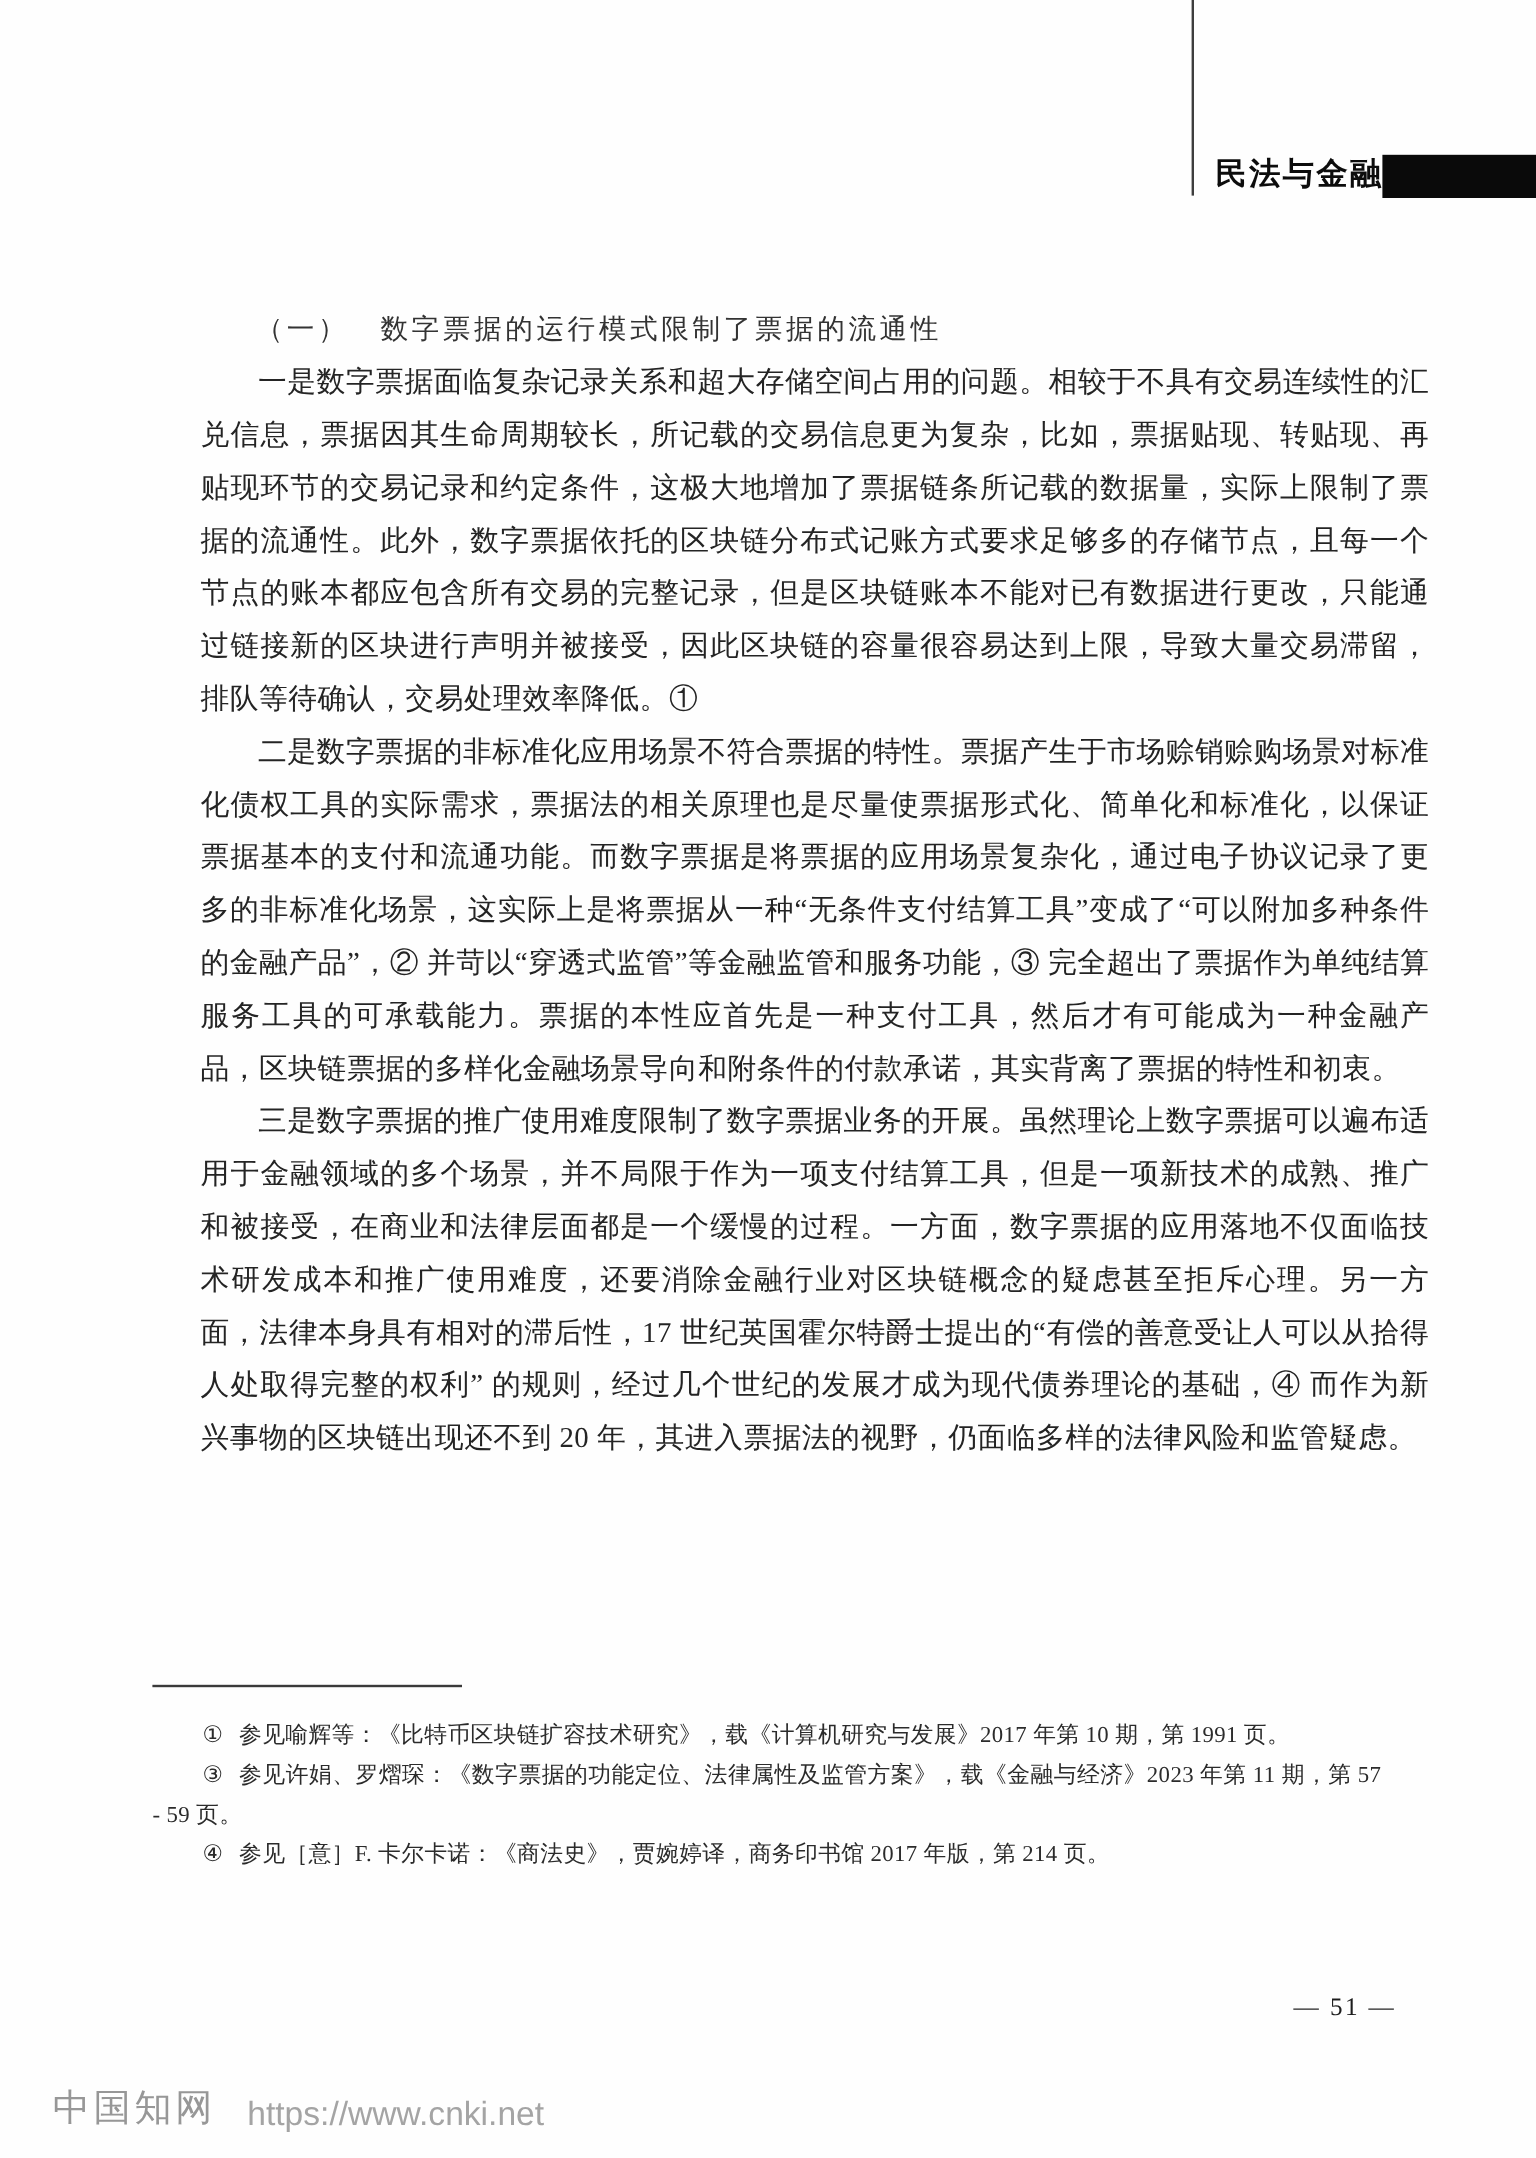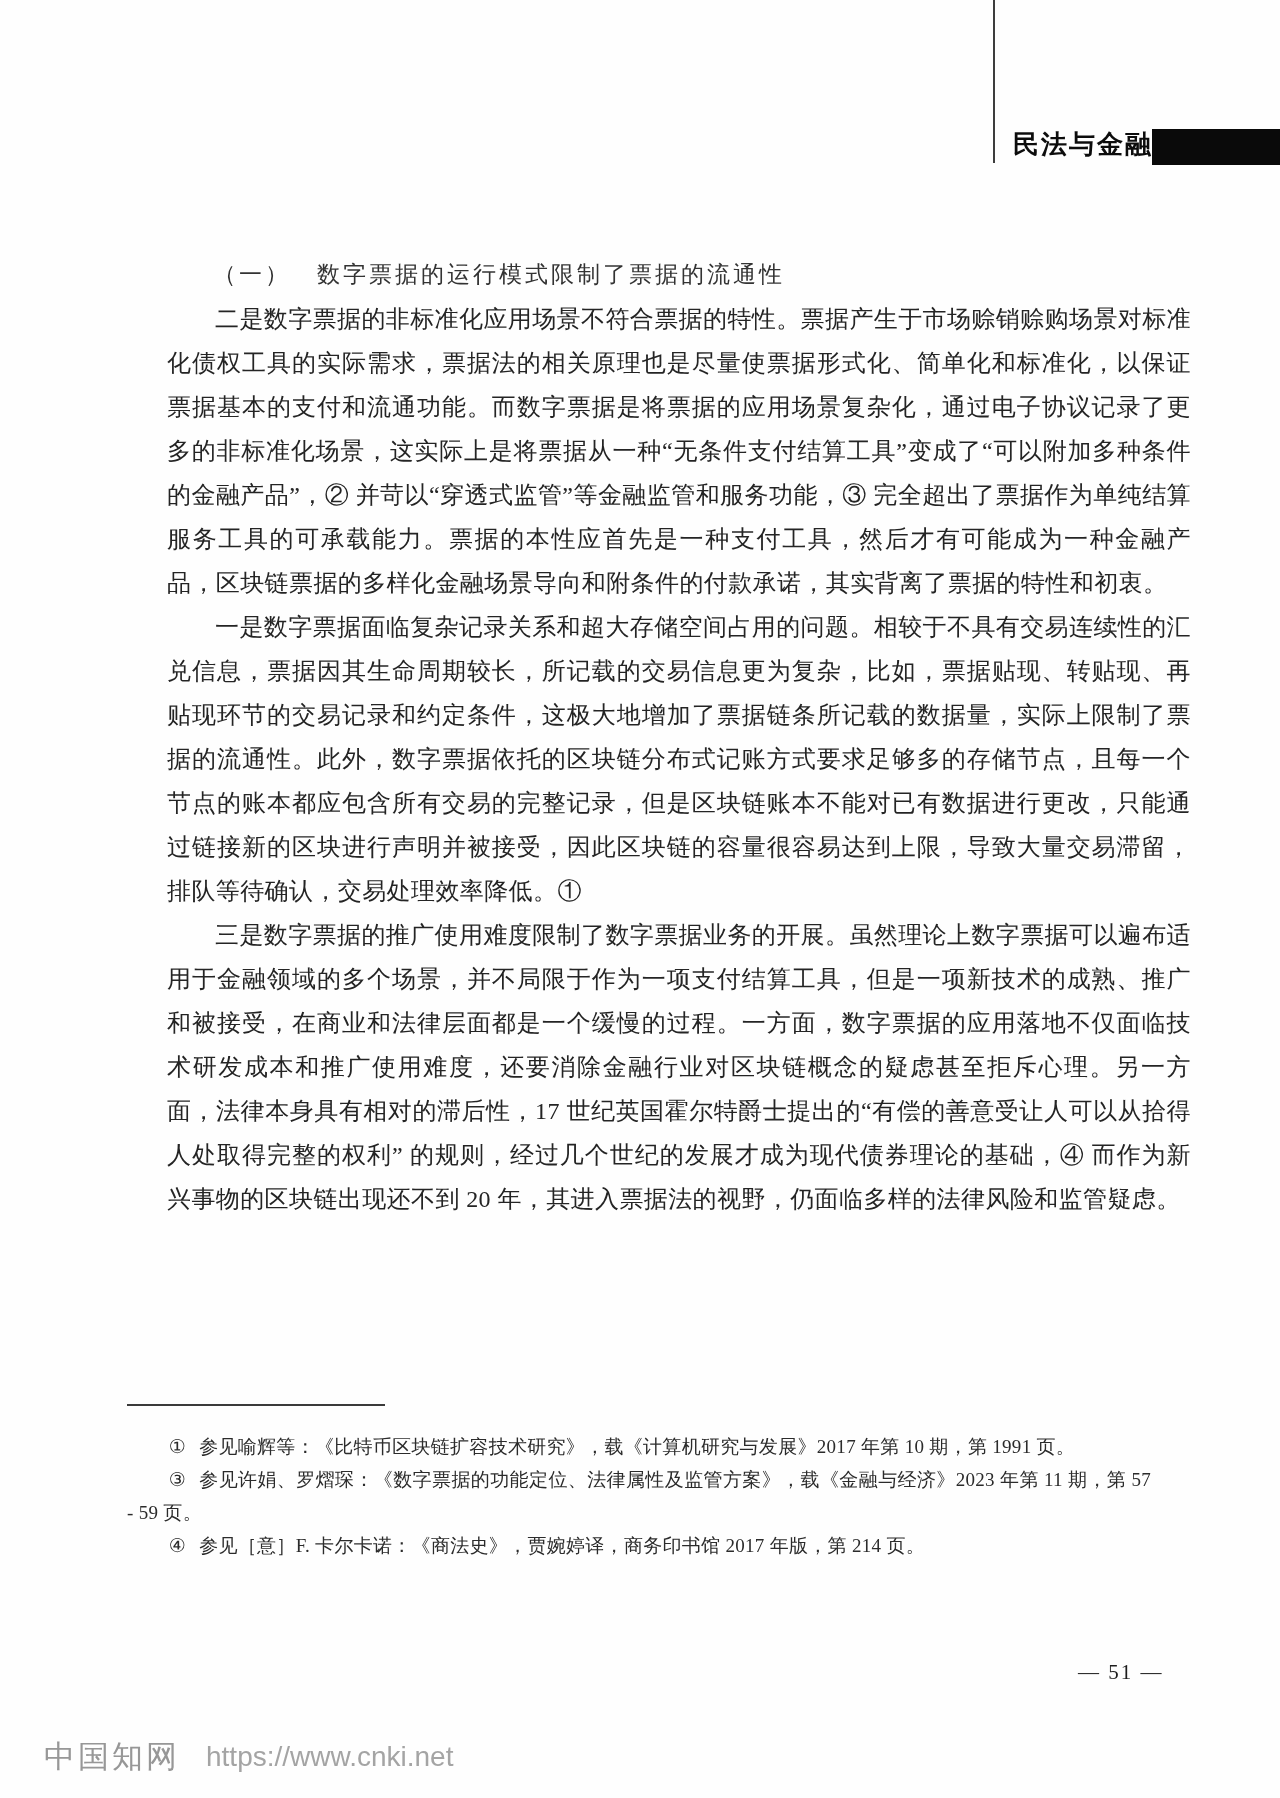--- a/index.html
+++ b/index.html
@@ -93,21 +93,21 @@
     font-size: 21px;
     letter-spacing: 2px;
     color: #1d1d1d;
     white-space: nowrap;
     margin-left: 48px;
   }
   .watermark {
     position: absolute;
     left: 44px; top: 1736px;
     display: flex;
-    align-items: center;
+    align-items: flex-end;
     gap: 26px;
     font-family: "Liberation Sans", "DejaVu Sans", sans-serif;
     white-space: nowrap;
   }
   .watermark-brand {
     font-size: 31px;
     letter-spacing: 3px;
     color: #979797;
   }
   .watermark-url {
@@ -119,22 +119,22 @@
 <body>
 
 <div class="page">
 
   <div class="header-divider"></div>
   <div class="section-title">民法与金融</div>
   <div class="header-black-bar"></div>
 
   <div class="content">
     <p class="sub-heading">（一）　数字票据的运行模式限制了票据的流通性</p>
+    <p class="body-para">一是数字票据面临复杂记录关系和超大存储空间占用的问题。相较于不具有交易连续性的汇兑信息，票据因其生命周期较长，所记载的交易信息更为复杂，比如，票据贴现、转贴现、再贴现环节的交易记录和约定条件，这极大地增加了票据链条所记载的数据量，实际上限制了票据的流通性。此外，数字票据依托的区块链分布式记账方式要求足够多的存储节点，且每一个节点的账本都应包含所有交易的完整记录，但是区块链账本不能对已有数据进行更改，只能通过链接新的区块进行声明并被接受，因此区块链的容量很容易达到上限，导致大量交易滞留，排队等待确认，交易处理效率降低。①</p>
     <p class="body-para">二是数字票据的非标准化应用场景不符合票据的特性。票据产生于市场赊销赊购场景对标准化债权工具的实际需求，票据法的相关原理也是尽量使票据形式化、简单化和标准化，以保证票据基本的支付和流通功能。而数字票据是将票据的应用场景复杂化，通过电子协议记录了更多的非标准化场景，这实际上是将票据从一种“无条件支付结算工具”变成了“可以附加多种条件的金融产品”，② 并苛以“穿透式监管”等金融监管和服务功能，③ 完全超出了票据作为单纯结算服务工具的可承载能力。票据的本性应首先是一种支付工具，然后才有可能成为一种金融产品，区块链票据的多样化金融场景导向和附条件的付款承诺，其实背离了票据的特性和初衷。</p>
-    <p class="body-para">一是数字票据面临复杂记录关系和超大存储空间占用的问题。相较于不具有交易连续性的汇兑信息，票据因其生命周期较长，所记载的交易信息更为复杂，比如，票据贴现、转贴现、再贴现环节的交易记录和约定条件，这极大地增加了票据链条所记载的数据量，实际上限制了票据的流通性。此外，数字票据依托的区块链分布式记账方式要求足够多的存储节点，且每一个节点的账本都应包含所有交易的完整记录，但是区块链账本不能对已有数据进行更改，只能通过链接新的区块进行声明并被接受，因此区块链的容量很容易达到上限，导致大量交易滞留，排队等待确认，交易处理效率降低。①</p>
     <p class="body-para">三是数字票据的推广使用难度限制了数字票据业务的开展。虽然理论上数字票据可以遍布适用于金融领域的多个场景，并不局限于作为一项支付结算工具，但是一项新技术的成熟、推广和被接受，在商业和法律层面都是一个缓慢的过程。一方面，数字票据的应用落地不仅面临技术研发成本和推广使用难度，还要消除金融行业对区块链概念的疑虑甚至拒斥心理。另一方面，法律本身具有相对的滞后性，17 世纪英国霍尔特爵士提出的“有偿的善意受让人可以从拾得人处取得完整的权利” 的规则，经过几个世纪的发展才成为现代债券理论的基础，④ 而作为新兴事物的区块链出现还不到 20 年，其进入票据法的视野，仍面临多样的法律风险和监管疑虑。</p>
   </div>
 
   <div class="fn-divider"></div>
   <div class="footnotes">
     <p>
       <span class="fn-marker">①</span><span>参见喻辉等：《比特币区块链扩容技术研究》，载《计算机研究与发展》2017 年第 10 期，第 1991 页。</span>
     </p>
     <p>
       <span class="fn-marker">③</span><span>参见许娟、罗熠琛：《数字票据的功能定位、法律属性及监管方案》，载《金融与经济》2023 年第 11 期，第 57 - 59 页。</span>

